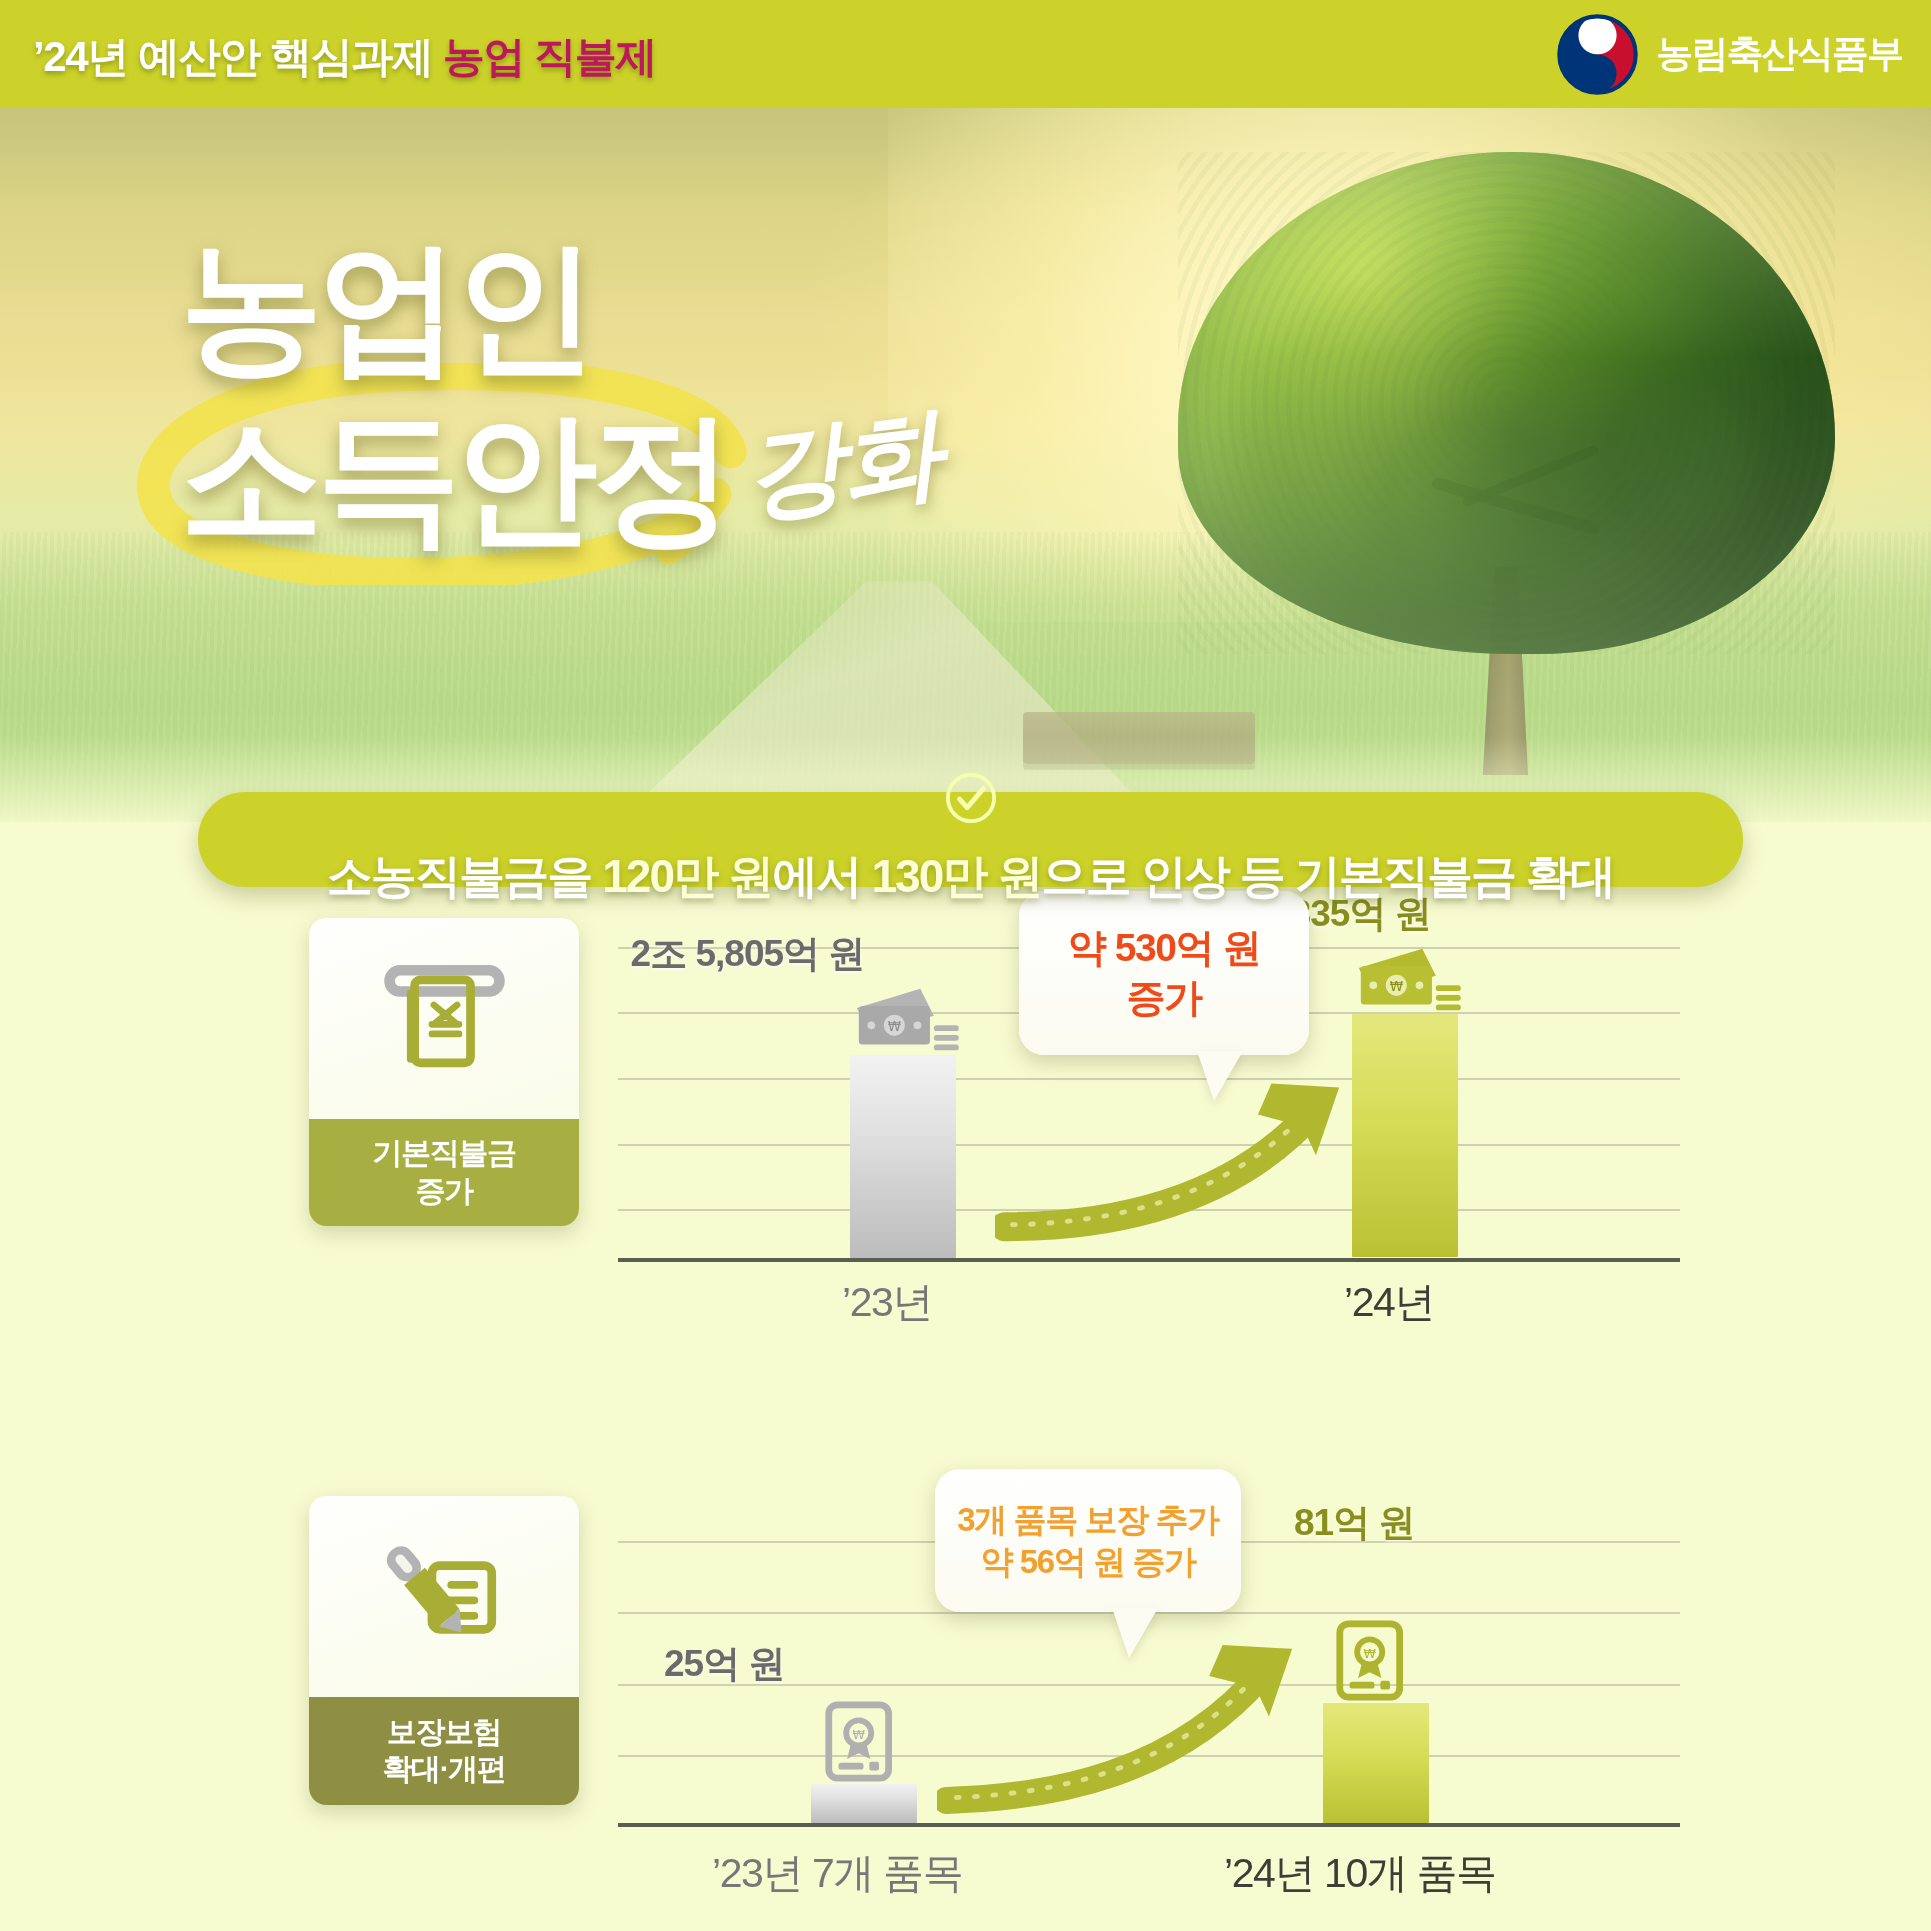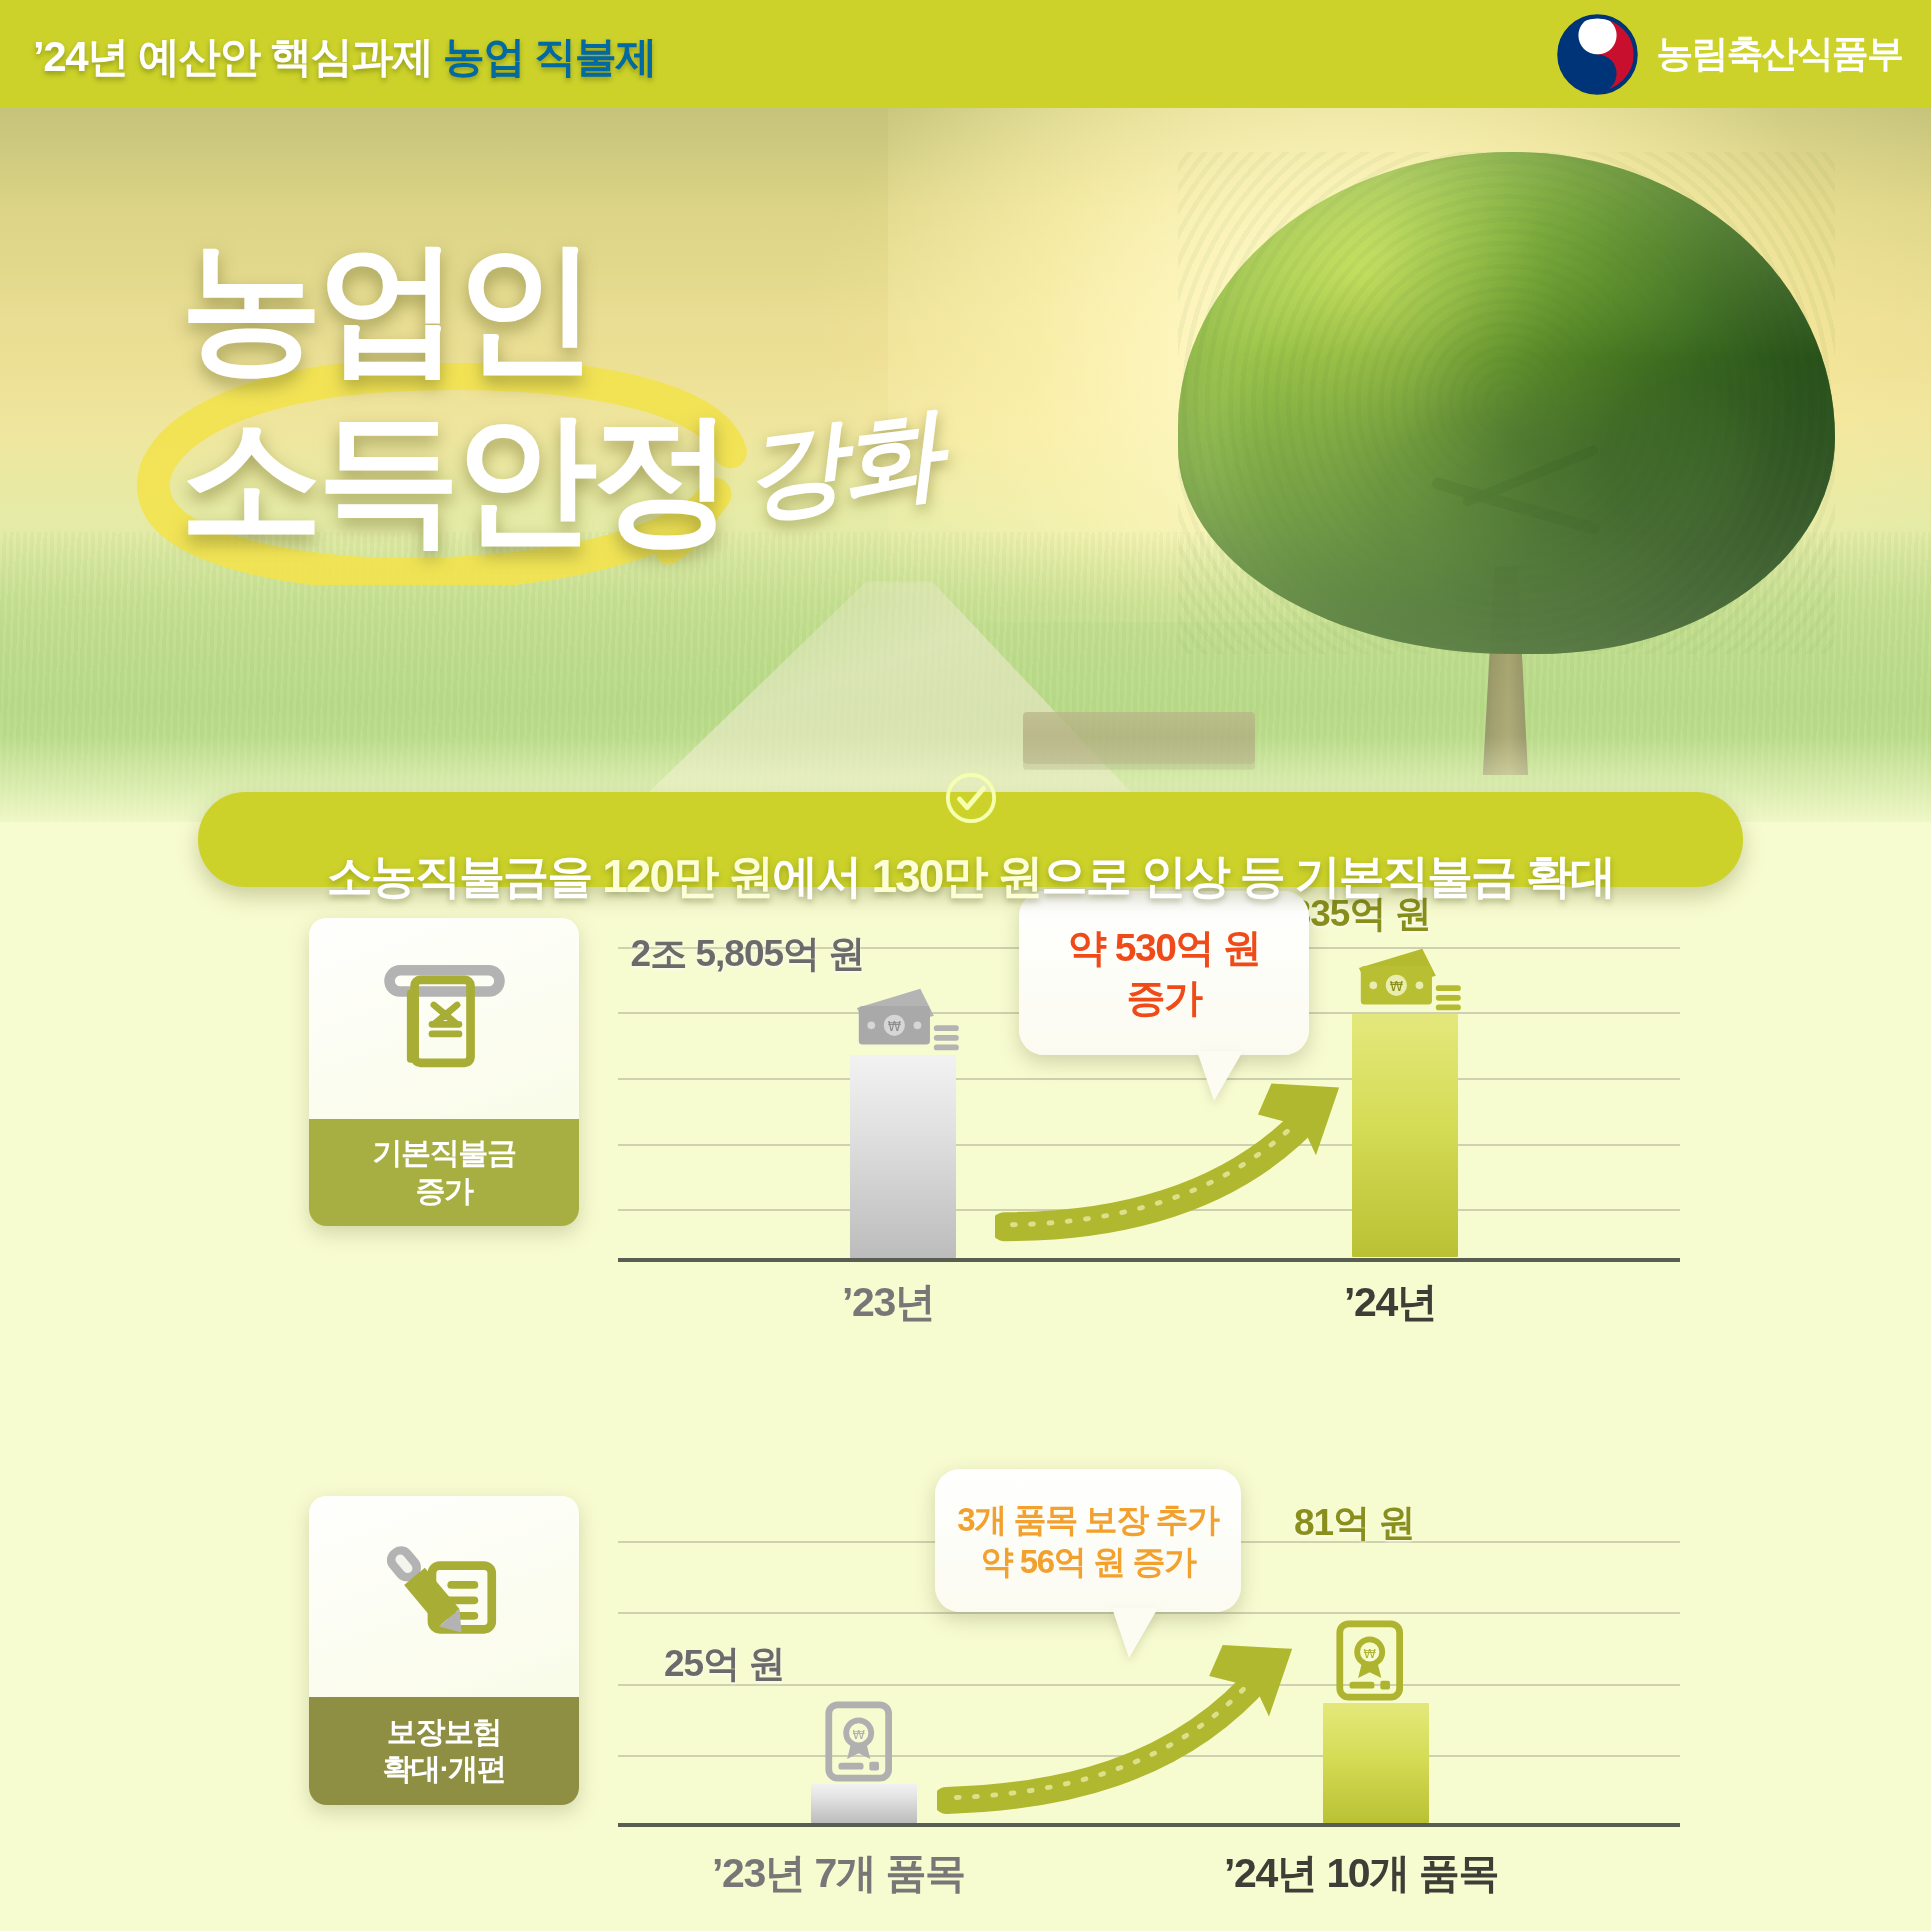--- a/index.html
+++ b/index.html
@@ -18,21 +18,21 @@
   .topbar{
     position:absolute; left:0; top:0; width:1931px; height:108px;
     background:#ccd22a; z-index:40;
   }
   .topbar-title{
     position:absolute; left:33px; top:29px;
     font-size:42px; font-weight:bold; color:#ffffff; letter-spacing:-1.4px;
     text-shadow:0 2.9px 5.8px rgba(80,90,0,.45);
     white-space:nowrap;
   }
-  .topbar-title .accent{ color:#0369a1; }
+  .topbar-title .accent{ color:#be185d; }
   .gov-logo{
     position:absolute; right:29px; top:11.6px; height:85px;
     display:flex; align-items:center; gap:17.4px;
   }
   .taegeuk{ width:83px; height:83px; display:block; }
   .gov-name{
     font-size:37px; font-weight:bold; color:#ffffff; letter-spacing:-1.9px;
     white-space:nowrap;
   }
 
@@ -194,21 +194,21 @@
   .bar-new{ background:linear-gradient(180deg,#e4e87c 0%,#d5dc56 45%,#b9c133 100%); }
 
   .bar-value{
     position:absolute; font-size:37px; font-weight:bold; letter-spacing:-1px;
     white-space:nowrap; text-shadow:0 1.9px 3.9px rgba(255,255,255,.6);
   }
   .val-old{ color:#6b6b6b; }
   .val-new{ color:#898f1d; }
 
   .axis-label{
-    position:absolute; font-size:41px; font-weight:bold; letter-spacing:-1.4px;
+    position:absolute; font-size:41px; font-weight:normal; letter-spacing:-1.4px;
     white-space:nowrap;
   }
   .axl-old{ color:#777777; }
   .axl-new{ color:#3e3e36; }
 
   
   .bar-icon{ position:absolute; }
 
   
   .bubble{

